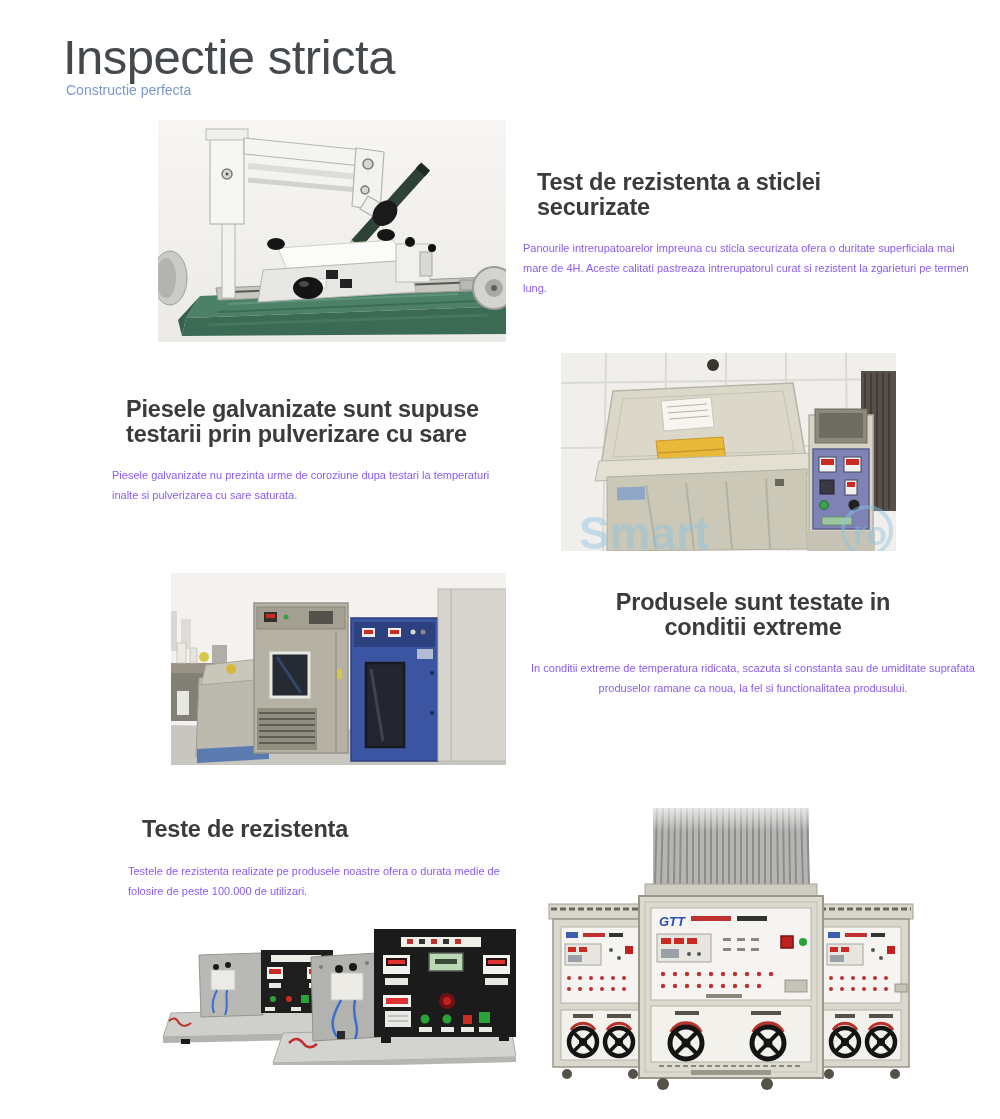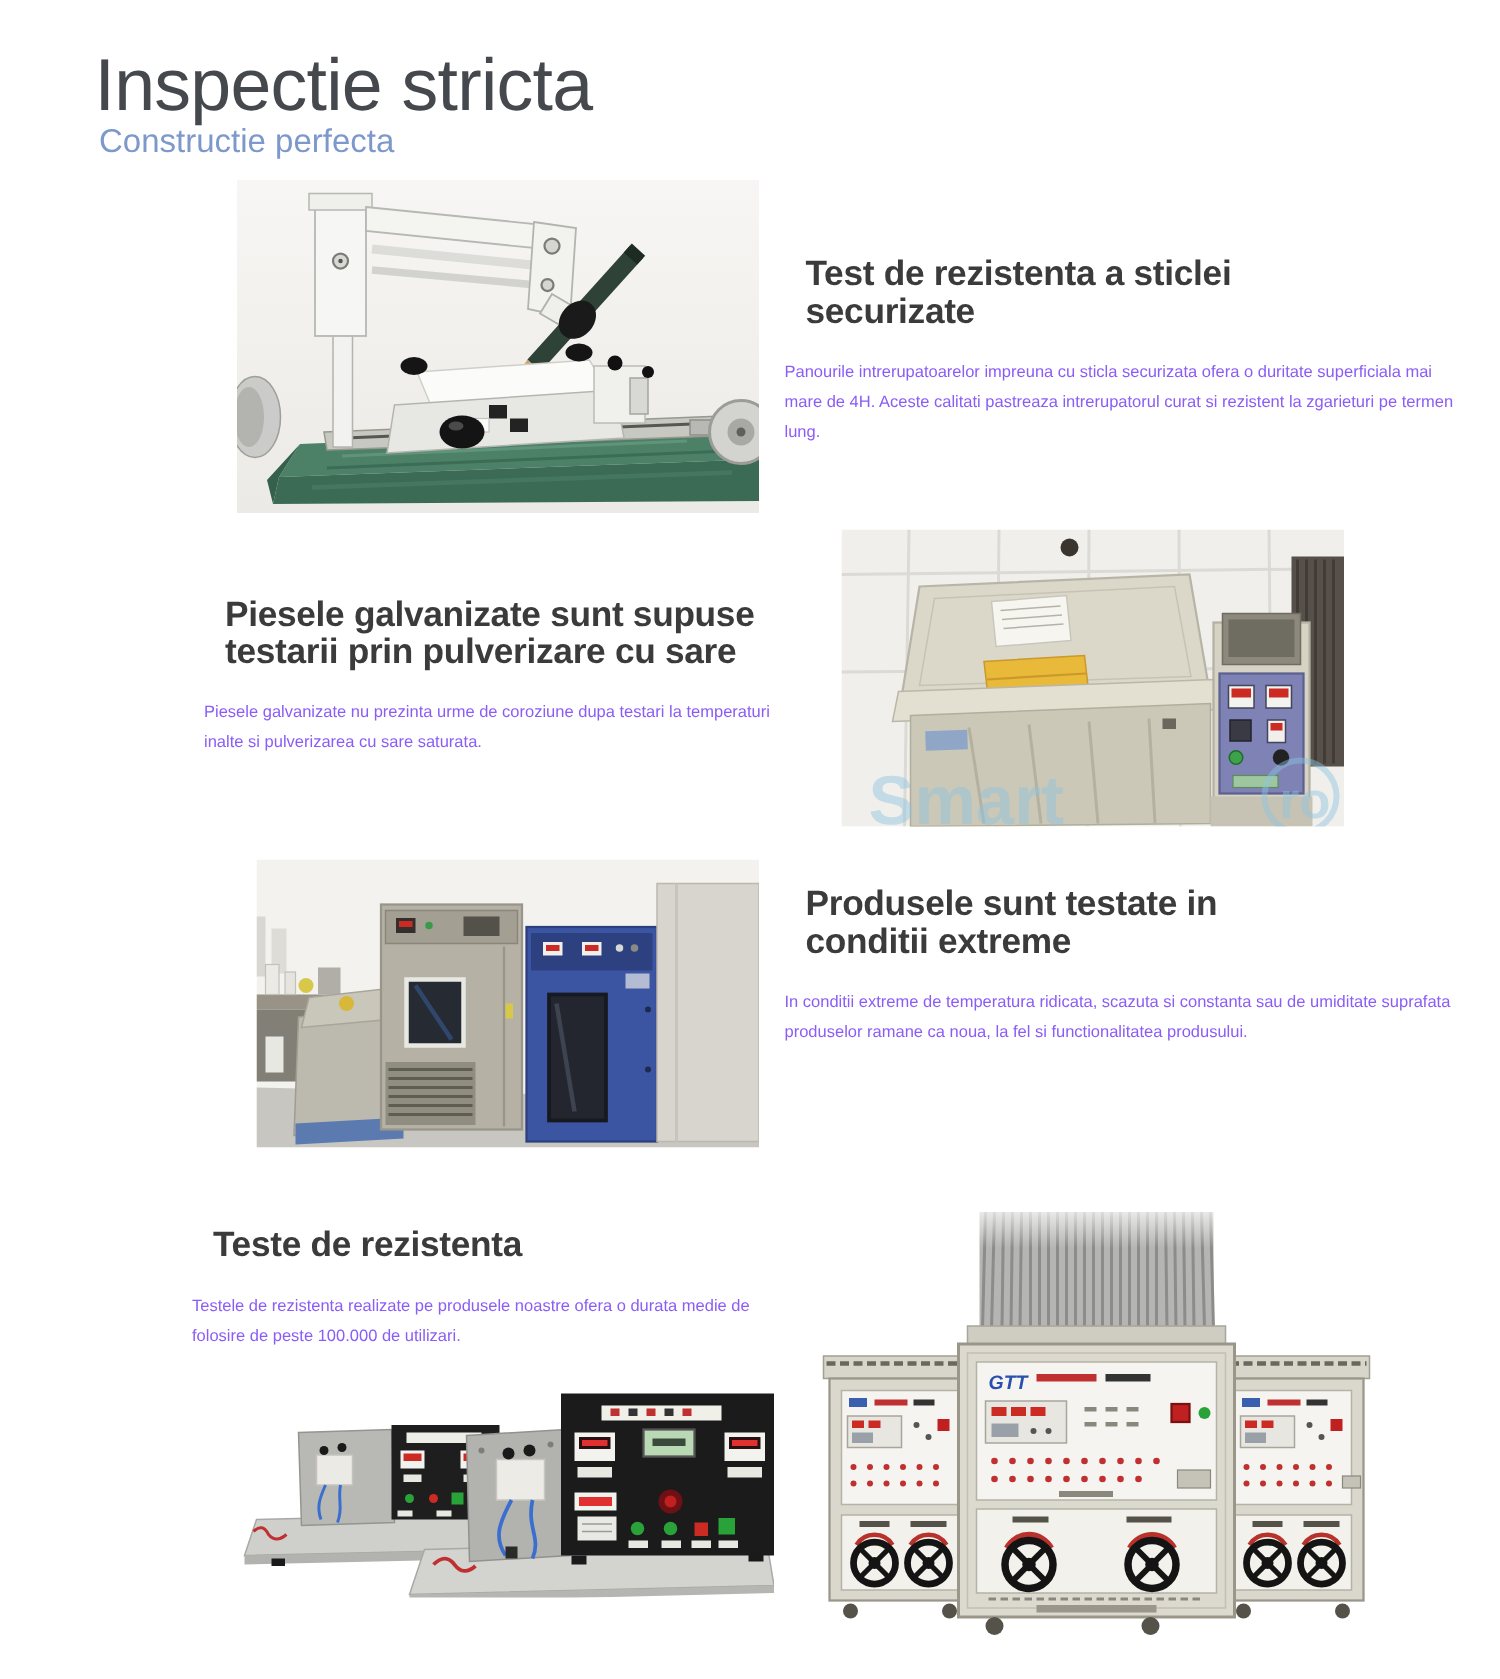--- a/index.html
+++ b/index.html
@@ -1,20 +1,20 @@
 <!DOCTYPE html>
 <html><head>
 <meta charset="utf-8">
 <style>
   html,body{margin:0;padding:0;background:#ffffff;}
   .canvas{position:relative;width:1000px;height:1119px;background:#ffffff;overflow:hidden;
           font-family:"Liberation Sans",sans-serif;}
   .abs{position:absolute;}
   .page-title{font-size:49px;font-weight:300;color:#45494e;letter-spacing:-0.5px;line-height:1;}
-  .page-subtitle{font-size:22px;font-weight:400;color:#7d99cc;line-height:1;}
+  .page-subtitle{font-size:14px;font-weight:400;color:#7d99cc;line-height:1;}
   h2.sec-heading{margin:14px;font-size:23.5px;font-weight:700;color:#3b3b3b;line-height:1.05;
                  white-space:pre-line;letter-spacing:-0.2px;}
   p.sec-body{margin:19px 0 0 0;font-size:11px;color:#8b5cf6;line-height:1.82;}
   .photo{position:absolute;padding-left:36px;}
   .photo svg{display:block;}
 </style>
 </head>
 <body>
 
 <div class="canvas">
@@ -98,21 +98,21 @@
       </g>
     </svg>
   </div>
 
   <div class="abs" style="left:523px;top:156px;width:452px;">
     <h2 class="sec-heading">Test de rezistenta a sticlei
 securizate</h2>
     <p class="sec-body">Panourile intrerupatoarelor impreuna cu sticla securizata ofera o duritate superficiala mai mare de 4H. Aceste calitati pastreaza intrerupatorul curat si rezistent la zgarieturi pe termen lung.</p>
   </div>
 
-  <div class="abs" style="left:136px;top:383px;width:400px;">
+  <div class="abs" style="left:112px;top:383px;width:400px;">
     <h2 class="sec-heading">Piesele galvanizate sunt supuse
 testarii prin pulverizare cu sare</h2>
     <p class="sec-body">Piesele galvanizate nu prezinta urme de coroziune dupa testari la temperaturi inalte si pulverizarea cu sare saturata.</p>
   </div>
 
   <div class="photo" style="left:525px;top:353px;">
     <svg width="335" height="198" viewBox="0 0 335 198">
       <rect x="0" y="0" width="335" height="198" fill="#f0efec"></rect>
 
       <g stroke="#dcdad4" stroke-width="2">
@@ -247,21 +247,21 @@
         <rect x="195" y="90" width="38" height="84" fill="#23262e" stroke="#161a20" stroke-width="2.5"></rect>
         <line x1="200" y1="96" x2="212" y2="168" stroke="#3d4350" stroke-width="3"></line>
         <circle cx="261" cy="100" r="2" fill="#1d2a52"></circle>
           <circle cx="261" cy="140" r="2" fill="#1d2a52"></circle>
       </g>
       <rect x="267" y="16" width="68" height="172" fill="#d7d5ce" stroke="#bbb8b0" stroke-width="1"></rect>
       <line x1="280" y1="16" x2="280" y2="188" stroke="#c6c4bc" stroke-width="2"></line>
     </svg>
   </div>
 
-  <div class="abs" style="left:523px;top:576px;width:460px;">
+  <div class="abs" style="left:523px;top:576px;width:460px;text-align:center;">
     <h2 class="sec-heading">Produsele sunt testate in
 conditii extreme</h2>
     <p class="sec-body">In conditii extreme de temperatura ridicata, scazuta si constanta sau de umiditate suprafata produselor ramane ca noua, la fel si functionalitatea produsului.</p>
   </div>
 
 
   <div class="abs" style="left:128px;top:803px;width:396px;">
     <h2 class="sec-heading">Teste de rezistenta</h2>
     <p class="sec-body">Testele de rezistenta realizate pe produsele noastre ofera o durata medie de folosire de peste 100.000 de utilizari.</p>
   </div>

